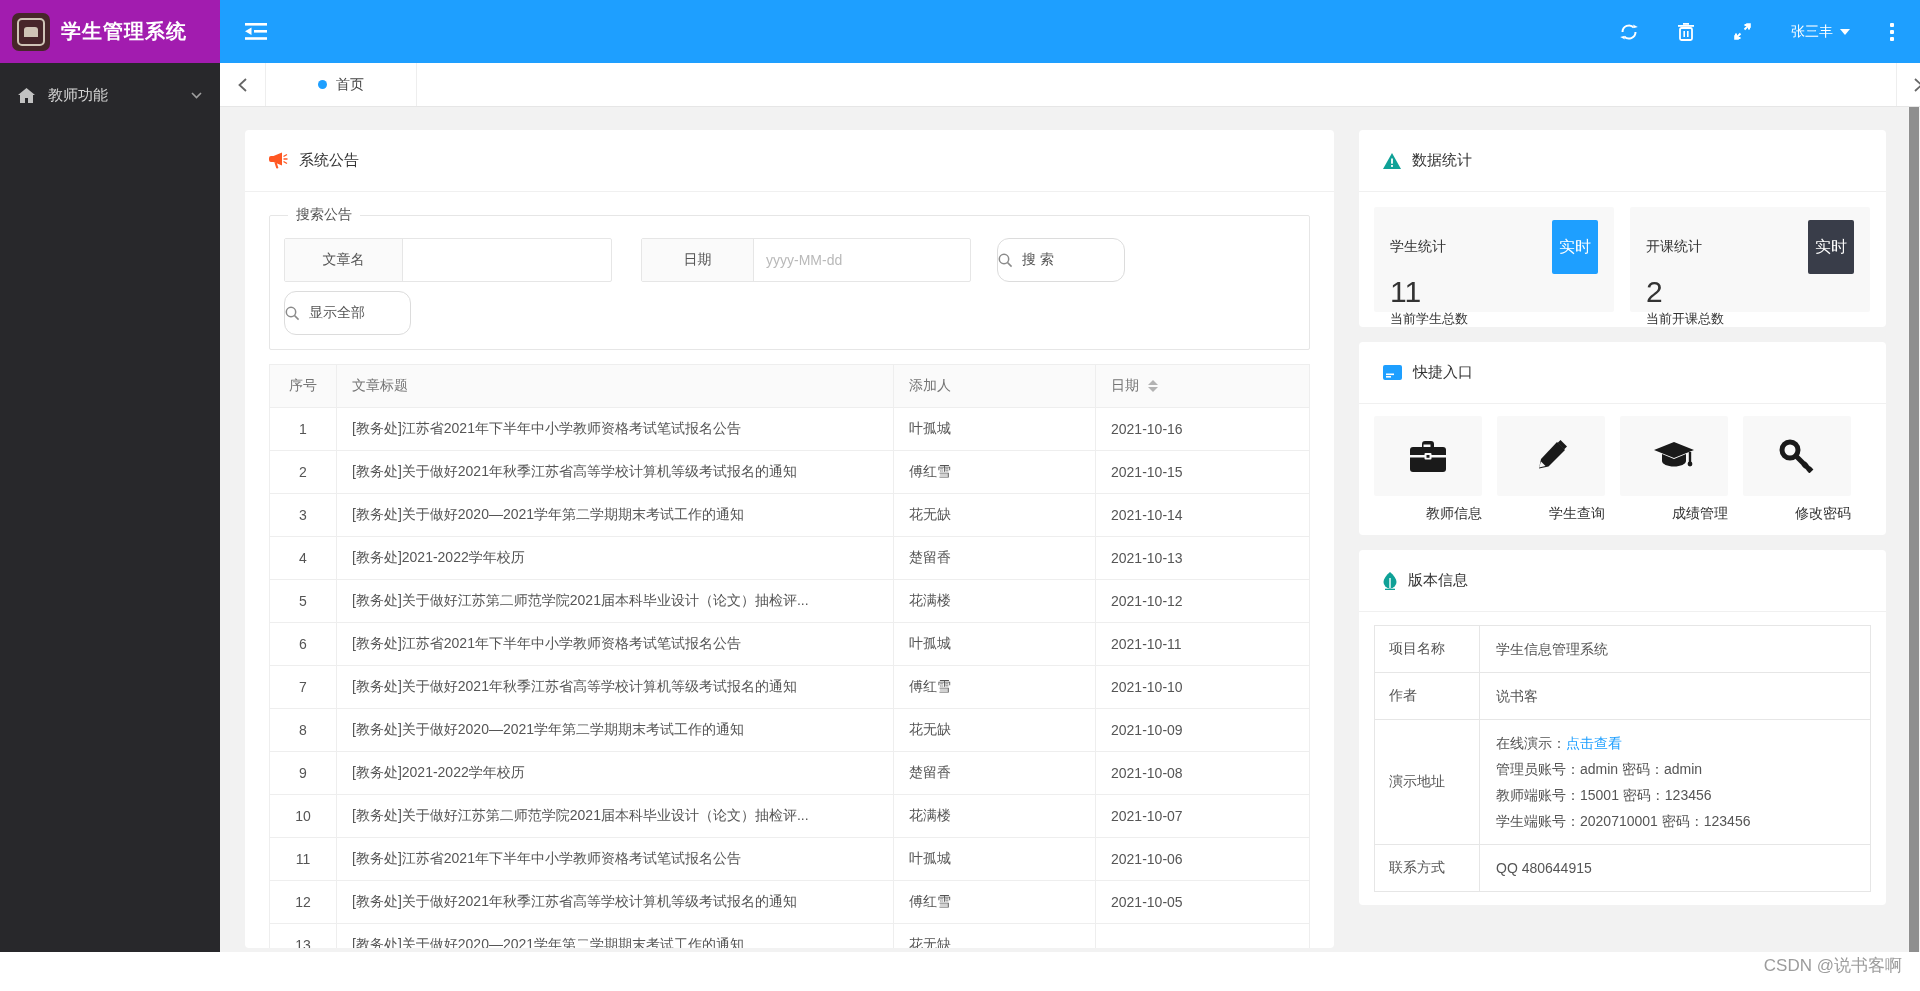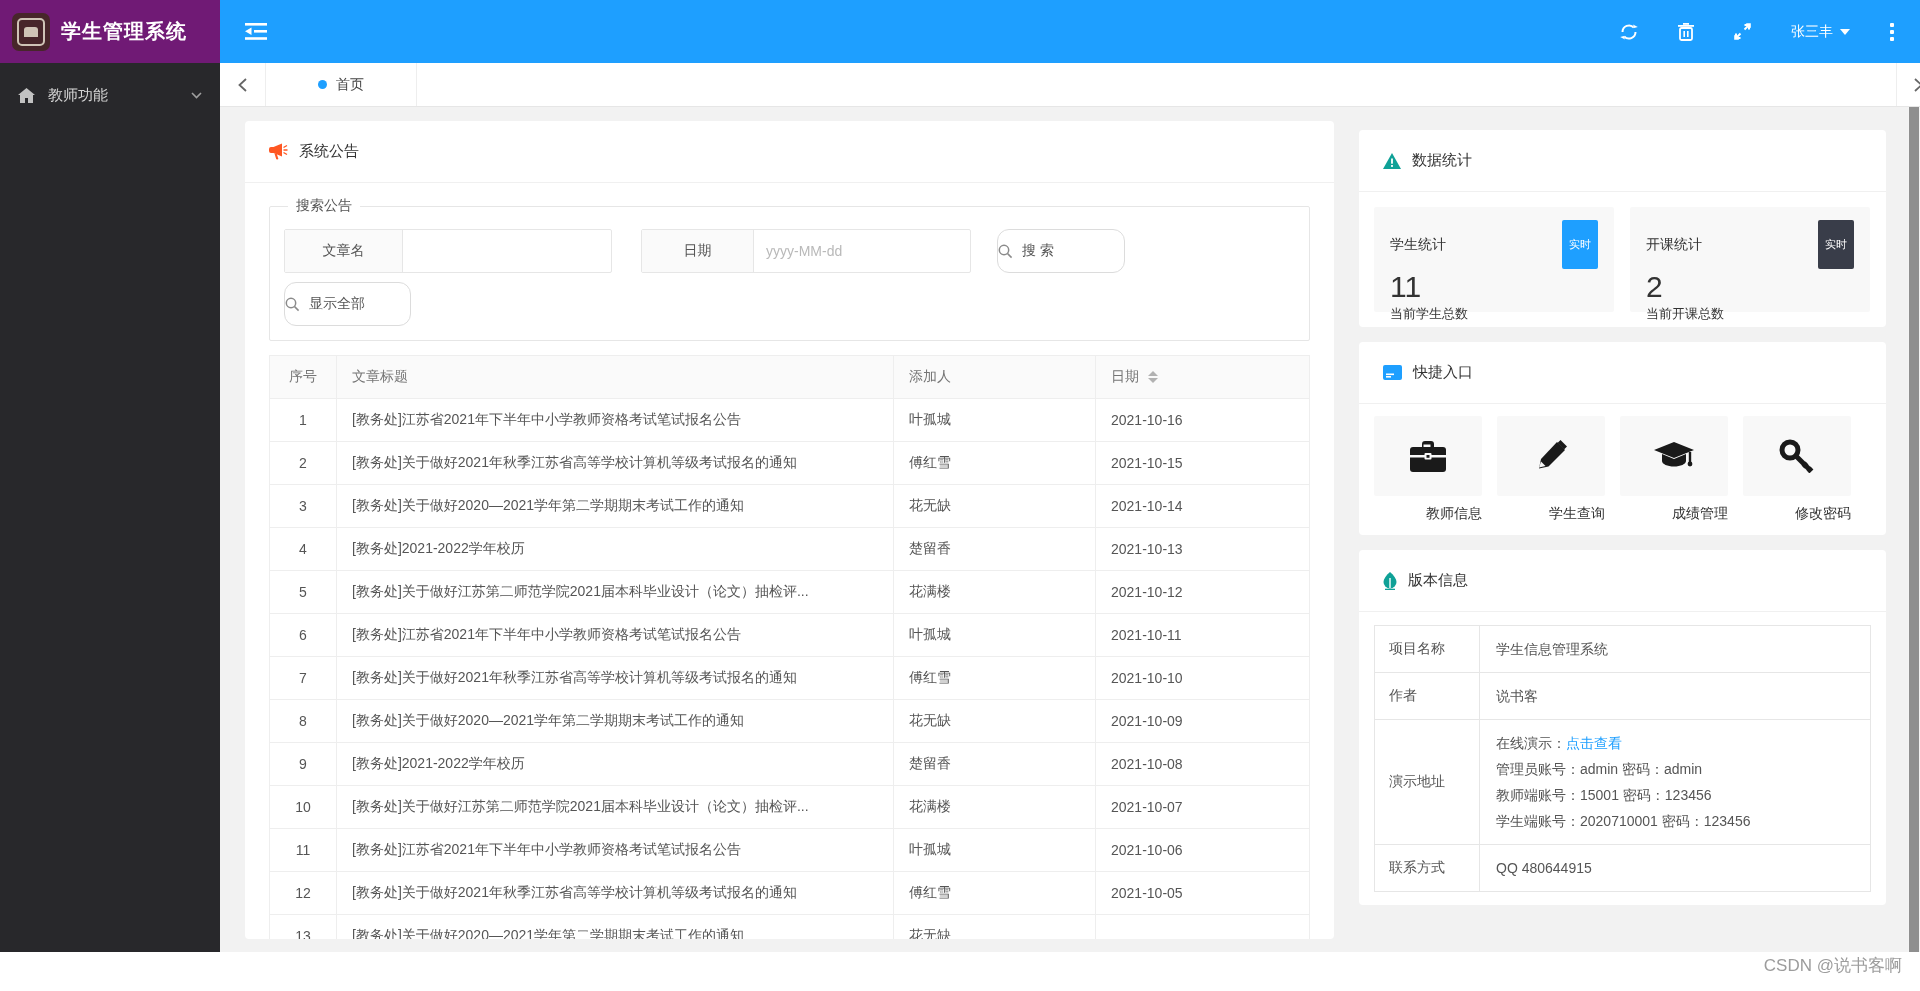--- a/index.html
+++ b/index.html
@@ -2,21 +2,21 @@
 <html style="--c-blue: #1E9FFF; --c-dark: #393D49; --c-red: #FF5722; --c-teal: #0FA197;"><head>
 <meta charset="utf-8">
 <style>
   * { box-sizing: border-box; margin: 0; padding: 0; }
   html,body { width:1920px; height:991px; overflow:hidden; }
   body { font-family:"Liberation Sans","DejaVu Sans",sans-serif; background:#fff; position:relative; color:#555; }
   svg { display:block; }
 
   
   .sidebar { position:absolute; left:0; top:0; width:220px; height:952px; background:#28282b; }
-  .logo-bar { height:63px; background:#701a75; display:flex; align-items:center; padding:0 12px; gap:11px; }
+  .logo-bar { height:63px; background:#a21caf; display:flex; align-items:center; padding:0 12px; gap:11px; }
   .logo-emblem { width:38px; height:38px; border-radius:7px; background:#47262a; position:relative; flex:0 0 auto; }
   .logo-emblem::before { content:""; position:absolute; inset:5px; border:2px solid #cfc4b6; border-radius:5px; }
   .logo-emblem::after { content:""; position:absolute; left:12px; right:12px; top:14px; height:10px; background:#cfc4b6; border-radius:3px 3px 0 0; }
   .logo-title { color:#fff; font-size:20px; font-weight:bold; letter-spacing:1px; white-space:nowrap; }
   .menu { padding-top:4px; }
   .menu-item { height:56px; display:flex; align-items:center; padding:0 18px; color:#d4d4d4; font-size:15px; cursor:pointer; }
   .mi-icon { width:17px; margin-right:13px; color:#c2c2c2; }
   .mi-chevron { margin-left:auto; color:#9f9f9f; }
 
   
@@ -36,21 +36,21 @@
   .tab-nav-btn.r { border-left:1px solid #eee; width:44px; }
   .tab-item { width:151px; display:flex; align-items:center; justify-content:center; gap:9px; border-right:1px solid #eee; color:#444; font-size:14px; cursor:pointer; }
   .tab-dot { width:9px; height:9px; border-radius:50%; background:var(--c-blue,#1E9FFF); }
   .tab-right { margin-left:auto; display:flex; }
 
   
   .content { position:absolute; left:220px; top:107px; width:1700px; height:845px; background:#f2f2f2; }
   .card { background:#fff; border-radius:4px; }
   .card-head { height:62px; display:flex; align-items:center; gap:11px; padding:0 24px; border-bottom:1px solid #f0f0f0; font-size:15px; color:#333; }
 
-  .main-card { position:absolute; left:25px; top:14px; width:1089px; height:818px; overflow:hidden; }
+  .main-card { position:absolute; left:25px; top:23px; width:1089px; height:818px; overflow:hidden; }
   .main-body { padding:14px 24px 0 24px; }
 
   fieldset.search-box { border:1px solid #e6e6e6; border-radius:2px; padding:14px 20px 14px 14px; }
   fieldset.search-box legend { font-size:14px; color:#555; padding:0 8px; margin-left:4px; }
   .form-row { display:flex; align-items:center; }
   .input-group { display:flex; height:44px; border:1px solid #e6e6e6; border-radius:2px; background:#fff; }
   .ig-addon { width:118px; background:#fafafa; border-right:1px solid #e6e6e6; display:flex; align-items:center; justify-content:center; font-size:14px; color:#555; }
   .ig-input { border:none; outline:none; padding:0 12px; font-size:14px; color:#555; width:208px; background:transparent; }
   .ig-input::placeholder { color:#b9b9b9; }
   .btn { height:44px; background:#fff; border:1px solid #dcdcdc; border-radius:12px; font-size:14px; color:#555; display:inline-flex; align-items:center; justify-content:flex-start; gap:9px; cursor:pointer; }
@@ -74,21 +74,21 @@
   .sort-up { border-bottom:5px solid #b2b2b2; }
   .sort-down { border-top:5px solid #b2b2b2; }
 
   
   .side-col { position:absolute; left:1139px; top:23px; width:527px; }
   .side-card { margin-bottom:15px; }
   .stats-body { padding:15px; display:flex; gap:16px; }
   .stat-box { width:240px; height:105px; background:#f8f8f8; border-radius:2px; padding:13px 16px; }
   .stat-top { display:flex; justify-content:space-between; align-items:center; }
   .stat-label { font-size:14px; color:#333; }
-  .badge { color:#fff; font-size:11px; padding:19px 7px; border-radius:2px; line-height:1; }
+  .badge { color:#fff; font-size:16px; padding:19px 7px; border-radius:2px; line-height:1; }
   .stat-value { font-size:30px; color:#333; margin-top:1px; line-height:1.15; }
   .stat-caption { font-size:13px; color:#333; }
 
   .shortcut-body { padding:12px 15px 12px 15px; display:flex; gap:15px; }
   .shortcut { width:108px; text-align:right; cursor:pointer; }
   .shortcut-tile { height:80px; background:#f8f8f8; border-radius:2px; display:flex; align-items:center; justify-content:center; color:#1a1a1a; }
   .shortcut-label { margin-top:9px; font-size:14px; color:#333; }
 
   .version-body { padding:13px 15px; }
   .ver-table { border:1px solid #e6e6e6; }

